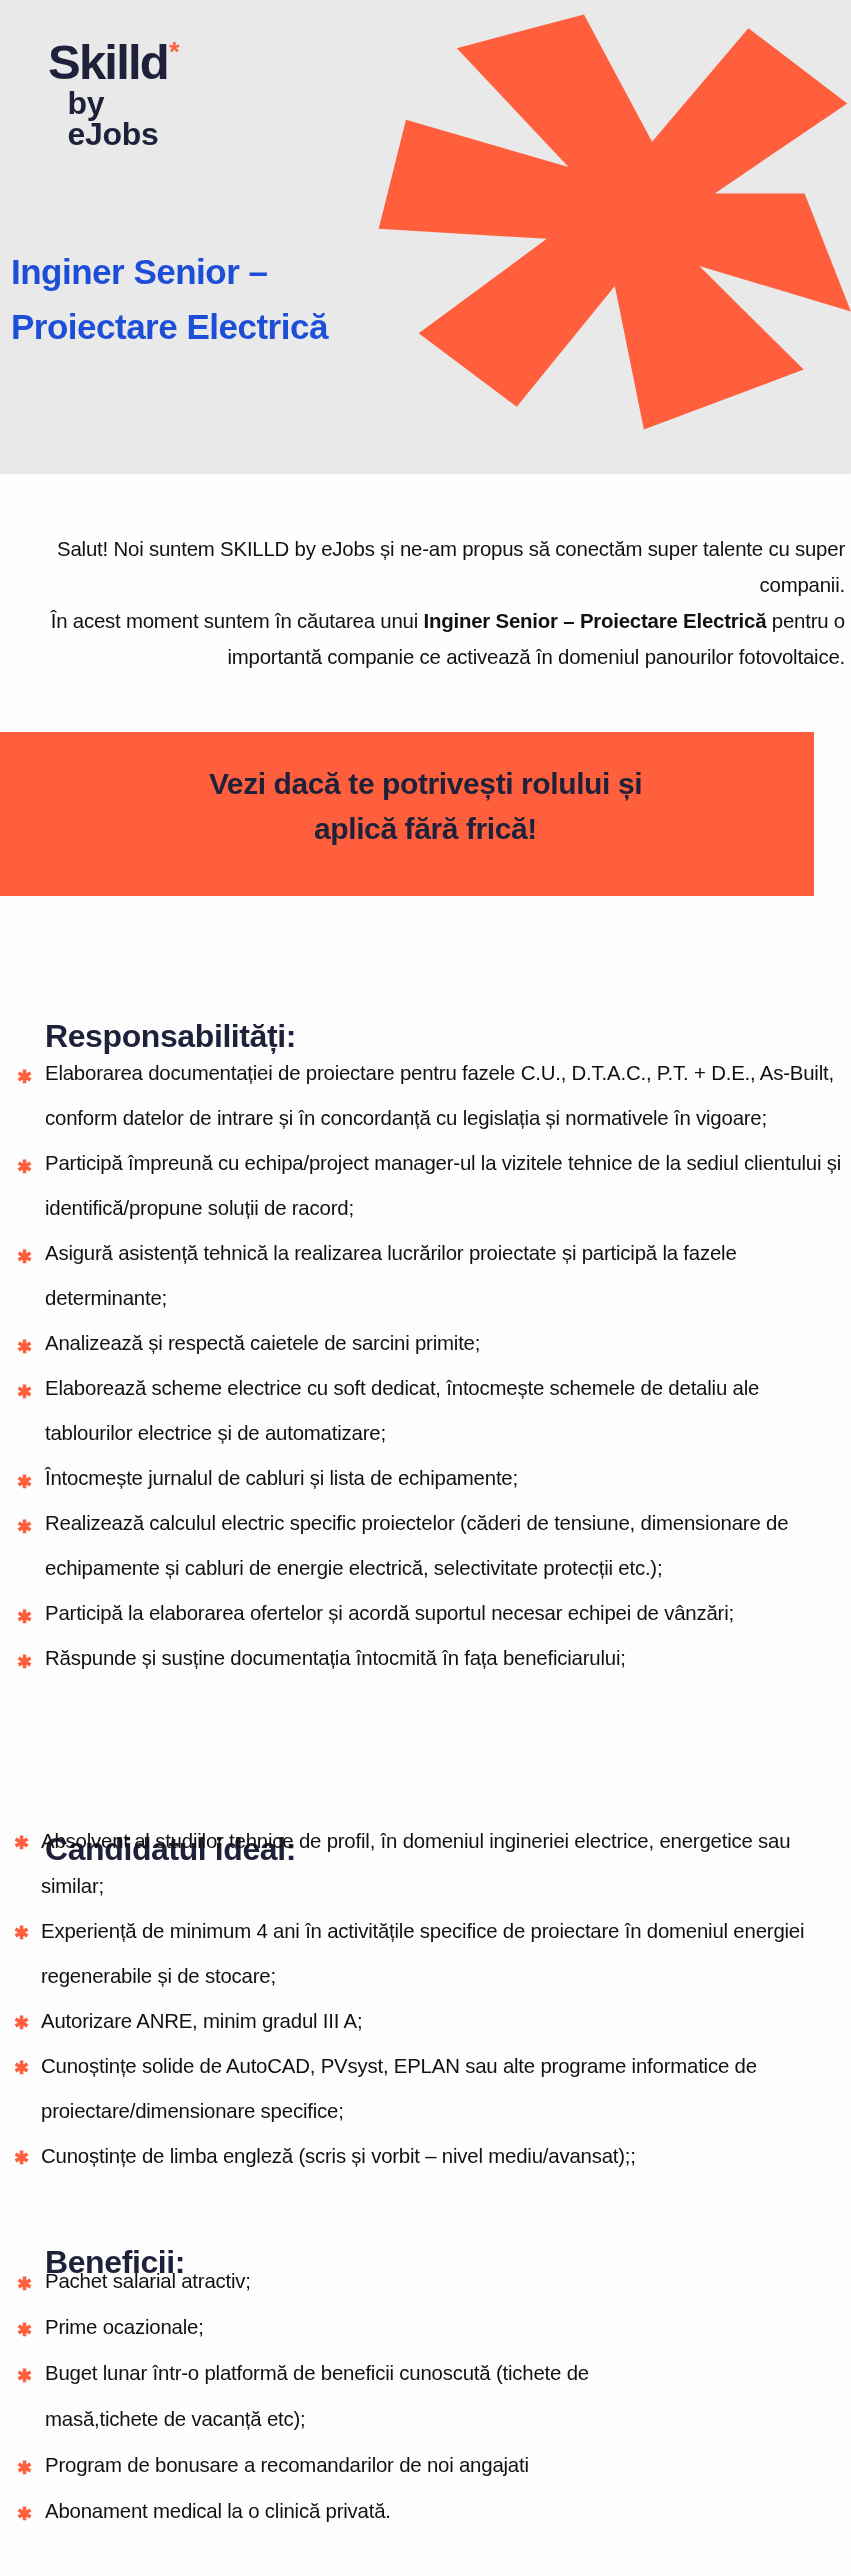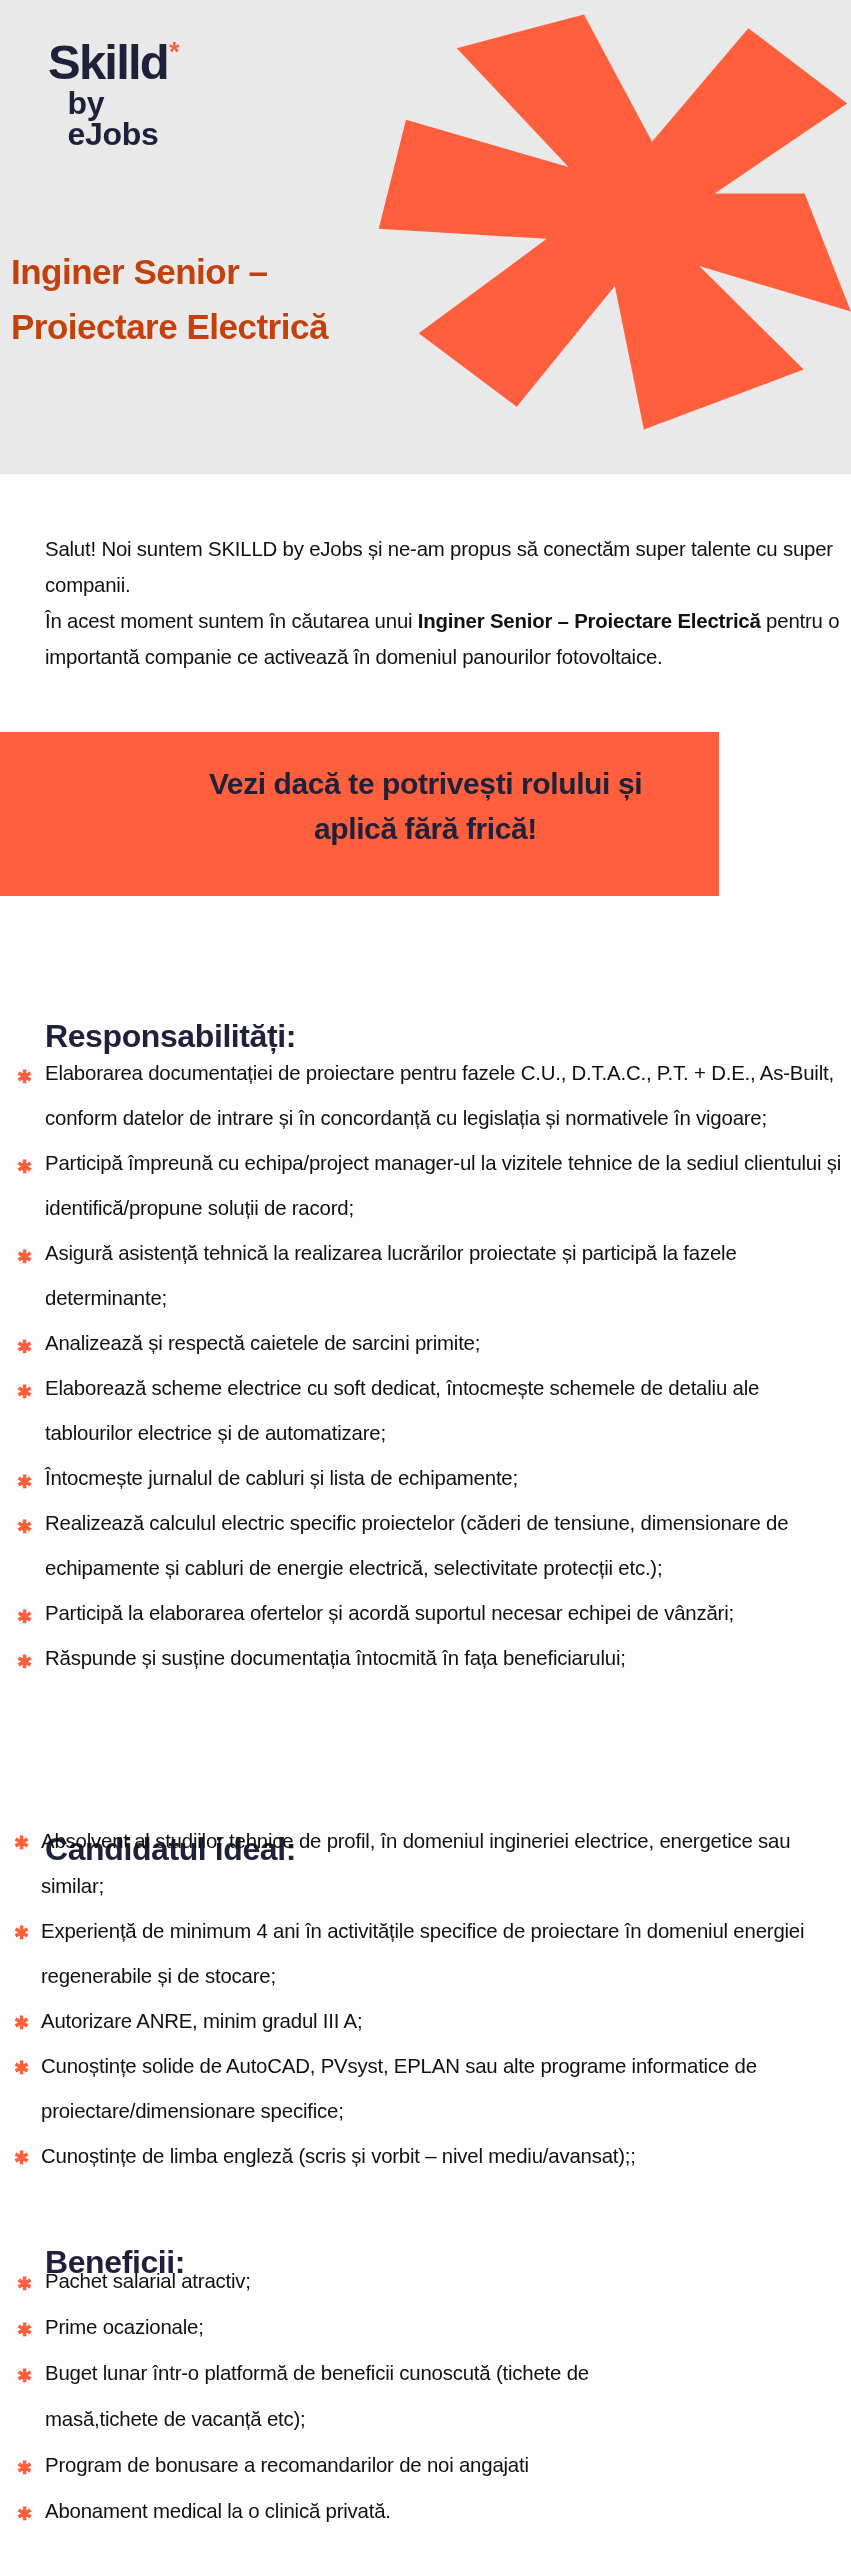--- a/index.html
+++ b/index.html
@@ -6,30 +6,30 @@
   html, body { width: 851px; height: 2576px; background: #fdfdfd; overflow: hidden; }
   body { position: relative; font-family: "Liberation Sans", sans-serif; color: #111111; }
 
   
   .hero { position: absolute; left: 0; top: 0; width: 851px; height: 474px; background: #e9e9e9; overflow: hidden; }
   .hero-shape { position: absolute; left: 0; top: 0; width: 851px; height: 474px; }
   .logo { position: absolute; left: 42px; top: 35px; width: 154px; height: 91px; }
   .logo-word { position: absolute; left: 0; top: 0; font-size: 49px; font-weight: 700; color: #1e2139; letter-spacing: -1.8px; line-height: 55px; margin-left: 6px; }
   .logo-star { position: absolute; left: 127px; top: 3.6px; font-size: 27px; font-weight: 700; color: #ff5f3c; line-height: 27px; }
   .logo-sub { position: absolute; left: 25.4px; top: 53px; font-size: 32px; font-weight: 700; color: #1e2139; line-height: 31px; letter-spacing: -0.3px; }
-  .hero-title { position: absolute; left: 11px; top: 244px; width: 382px; font-size: 35px; font-weight: 700; line-height: 55px; color: #c2410c; letter-spacing: -0.5px; }
+  .hero-title { position: absolute; left: 11px; top: 244px; width: 382px; font-size: 35px; font-weight: 700; line-height: 55px; color: #1d4ed8; letter-spacing: -0.5px; }
   .hero-title span { display: block; white-space: nowrap; }
 
   
-  .intro { position: absolute; left: 0; top: 474px; width: 847px; height: 258px; background: #fefefe; }
+  .intro { position: absolute; left: 0; top: 474px; width: 847px; height: 258px; background: #fefefe; text-align: right; }
   .intro-text { position: absolute; left: 45px; top: 57px; width: 800px; font-size: 20.4px; line-height: 36px; color: #111; letter-spacing: -0.2px; }
   .intro-text b { font-weight: 700; }
 
   
-  .cta { position: absolute; left: 0; top: 732px; width: 719px; height: 164px; background: #ff5f3c; }
+  .cta { position: absolute; left: 0; top: 732px; width: 814px; height: 164px; background: #ff5f3c; }
   .cta-text { position: absolute; left: 0; top: 29px; width: 851px; text-align: center; font-size: 30px; font-weight: 700; line-height: 45px; color: #1e2139; letter-spacing: -0.4px; }
   .cta-text span { display: block; }
 
   
   .section-heading { position: absolute; left: 45px; font-size: 32px; font-weight: 700; line-height: 45px; color: #1e2139; letter-spacing: -0.4px; white-space: nowrap; margin-top: 46px; }
   .list { position: absolute; list-style: none; }
   .list li { position: relative; font-size: 20.4px; line-height: 45px; color: #111; letter-spacing: -0.2px; }
   .bullet { position: absolute; top: 0; line-height: 45px; font-size: 18px; color: #ff5f3c; font-weight: 700; }
   .list.resp { left: 45px; top: 1051px; width: 800px; }
   .list.resp .bullet { left: -28px; top: 3.6px; }

